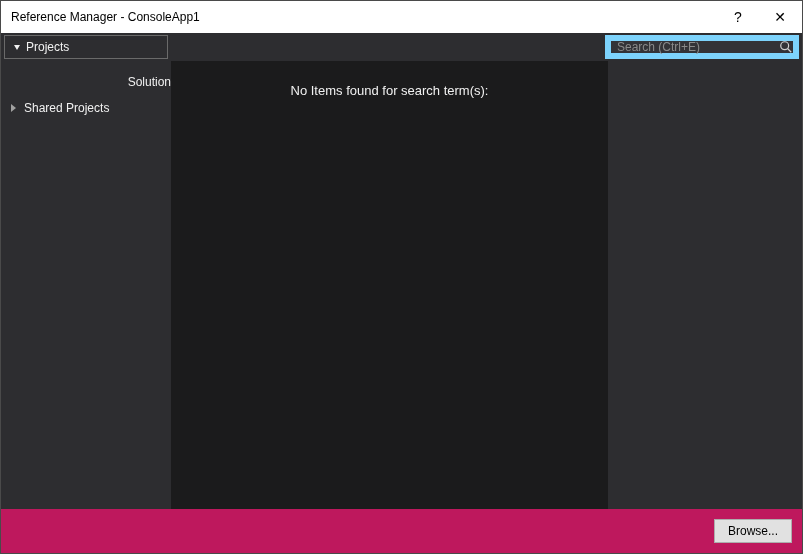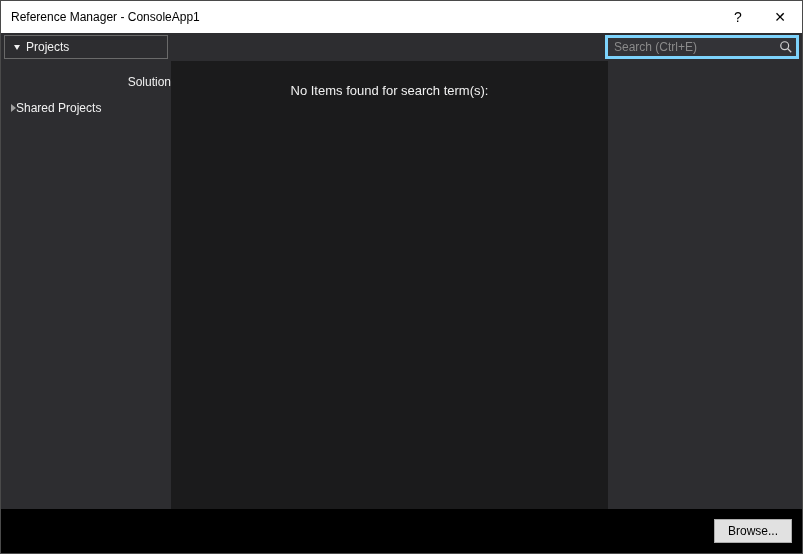--- a/index.html
+++ b/index.html
@@ -10,35 +10,35 @@
   .title-controls { display: flex; height: 100%; }
   .title-btn { width: 44px; display: flex; align-items: center; justify-content: center; color: #000; font-size: 14px; cursor: default; }
   .help-btn { width: 40px; font-size: 14px; }
   .close-x { font-family: Arial, sans-serif; font-size: 14px; }
 
   .client { flex: 1; background: #2d2d30; display: flex; flex-direction: column; min-height: 0; }
   .topstrip { height: 28px; display: flex; align-items: stretch; background: #2d2d30; }
   .proj-tab { width: 164px; border: 1px solid #6a6a6a; margin: 2px 0 2px 3px; display: flex; align-items: center; color: #f1f1f1; padding-left: 6px; gap: 6px; background: #2d2d30; text-align: right; }
   .proj-tab .arrow { width: 0; height: 0; border-left: 3px solid transparent; border-right: 3px solid transparent; border-top: 5px solid #f1f1f1; margin-left: 3px; }
   .spacer { flex: 1; }
-  .search-wrap { width: 194px; display: flex; align-items: center; background: #333337; border: 3px solid #7dd3fc; margin: 2px 3px 2px 0; }
+  .search-wrap { width: 194px; display: flex; align-items: center; background: #333337; border: 6px solid #7dd3fc; margin: 2px 3px 2px 0; }
   .search-input { flex: 1; background: transparent; border: none; outline: none; color: #d0d0d0; font-size: 12px; padding: 0 6px; }
   .search-input::placeholder { color: #8a8a8a; }
   .search-icon { width: 22px; display: flex; align-items: center; justify-content: center; color: #d0d0d0; }
 
   .midrow { flex: 1; display: flex; min-height: 0; text-align: right; }
   .sidebar { width: 170px; padding-top: 8px; }
   .sidebar-sub { padding: 6px 0 6px 34px; color: #f1f1f1; cursor: default; }
-  .sidebar-item { display: flex; align-items: center; gap: 0; padding: 6px 0 6px 10px; color: #f1f1f1; cursor: default; }
+  .sidebar-item { display: flex; align-items: center; gap: 8px; padding: 6px 0 6px 10px; color: #f1f1f1; cursor: default; }
   .tri-right { width: 0; height: 0; border-top: 4px solid transparent; border-bottom: 4px solid transparent; border-left: 5px solid #a0a0a0; }
   .content { flex: 1; display: flex; }
   .mainpane { flex: 1; background: #1b1b1c; color: #f1f1f1; display: flex; justify-content: center; padding-top: 22px; font-size: 13px; }
   .rightgutter { width: 194px; background: #2d2d30; }
 
-  .footer { height: 44px; background: #000000; border-top: 0; display: flex; align-items: center; justify-content: flex-end; padding-right: 10px; }
+  .footer { height: 44px; background: #be185d; border-top: 0; display: flex; align-items: center; justify-content: flex-end; padding-right: 10px; }
   .btn { width: 78px; height: 24px; background: #e1e1e1; border: 1px solid #adadad; color: #000; font-size: 12px; display: flex; align-items: center; justify-content: center; cursor: default; }
   .btn.primary { border: 2px solid #0078d7; background: #e5f1fb; }
 </style>
 </head>
 <body>
 
 <div class="window">
   <div class="titlebar">
     <span class="title-text">Reference Manager - ConsoleApp1</span>
     <div class="title-controls">

